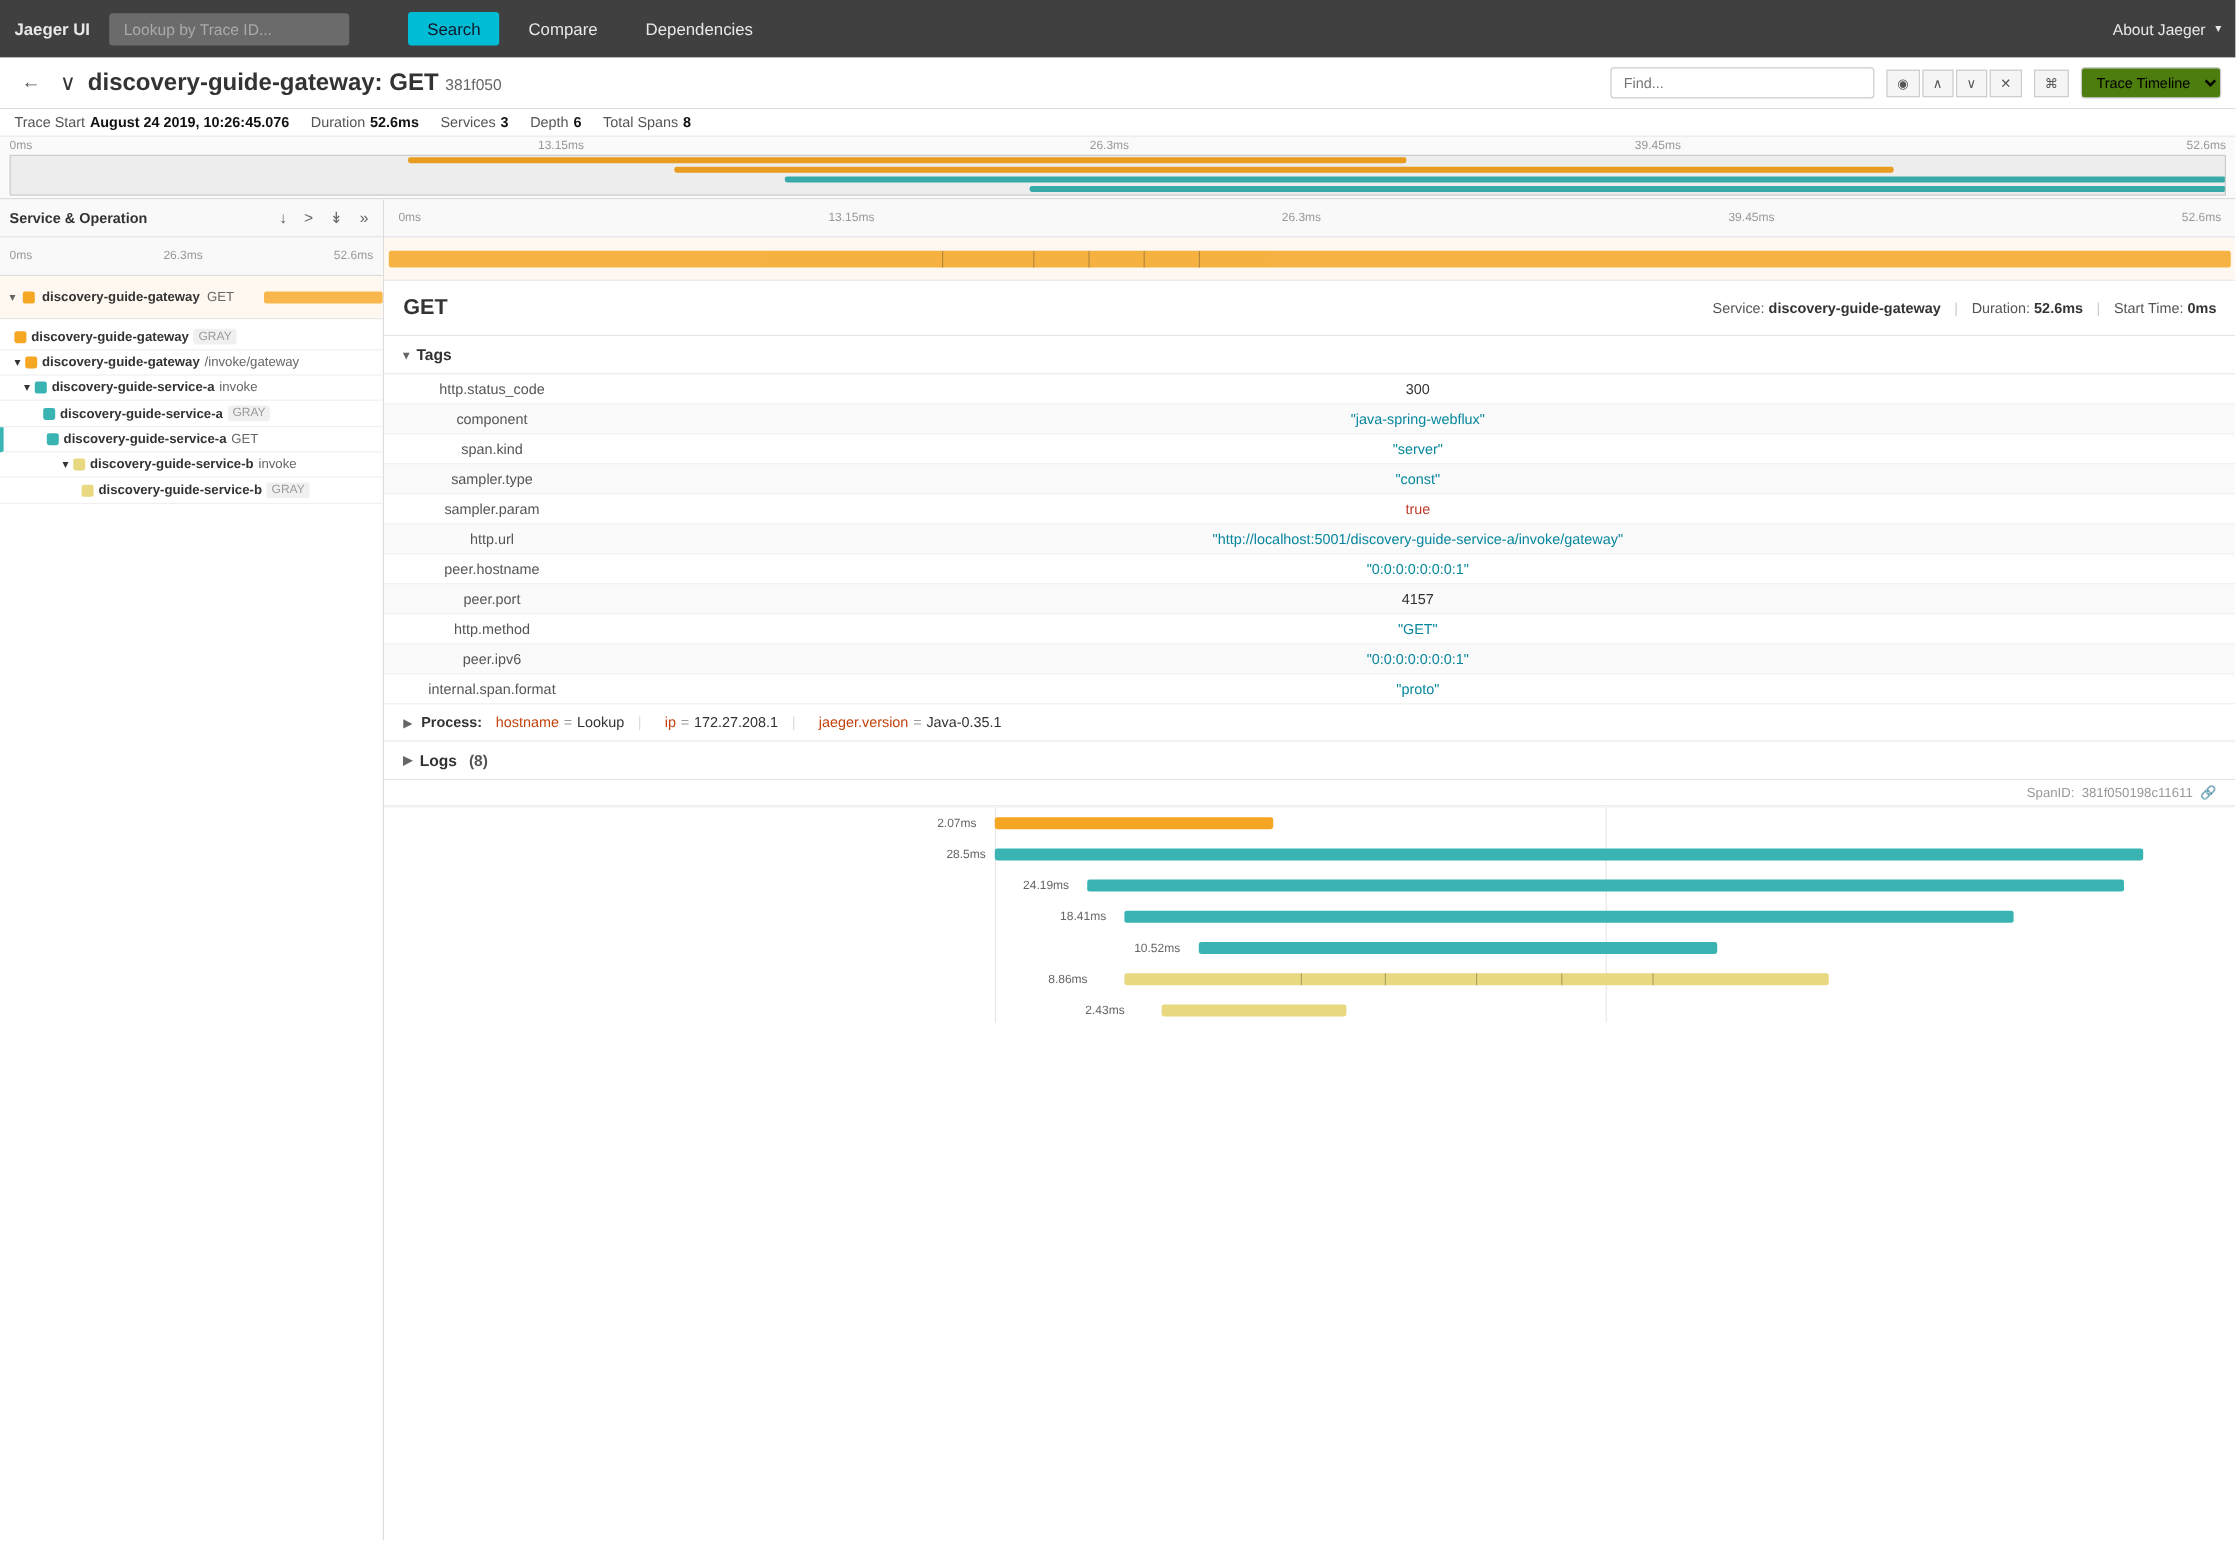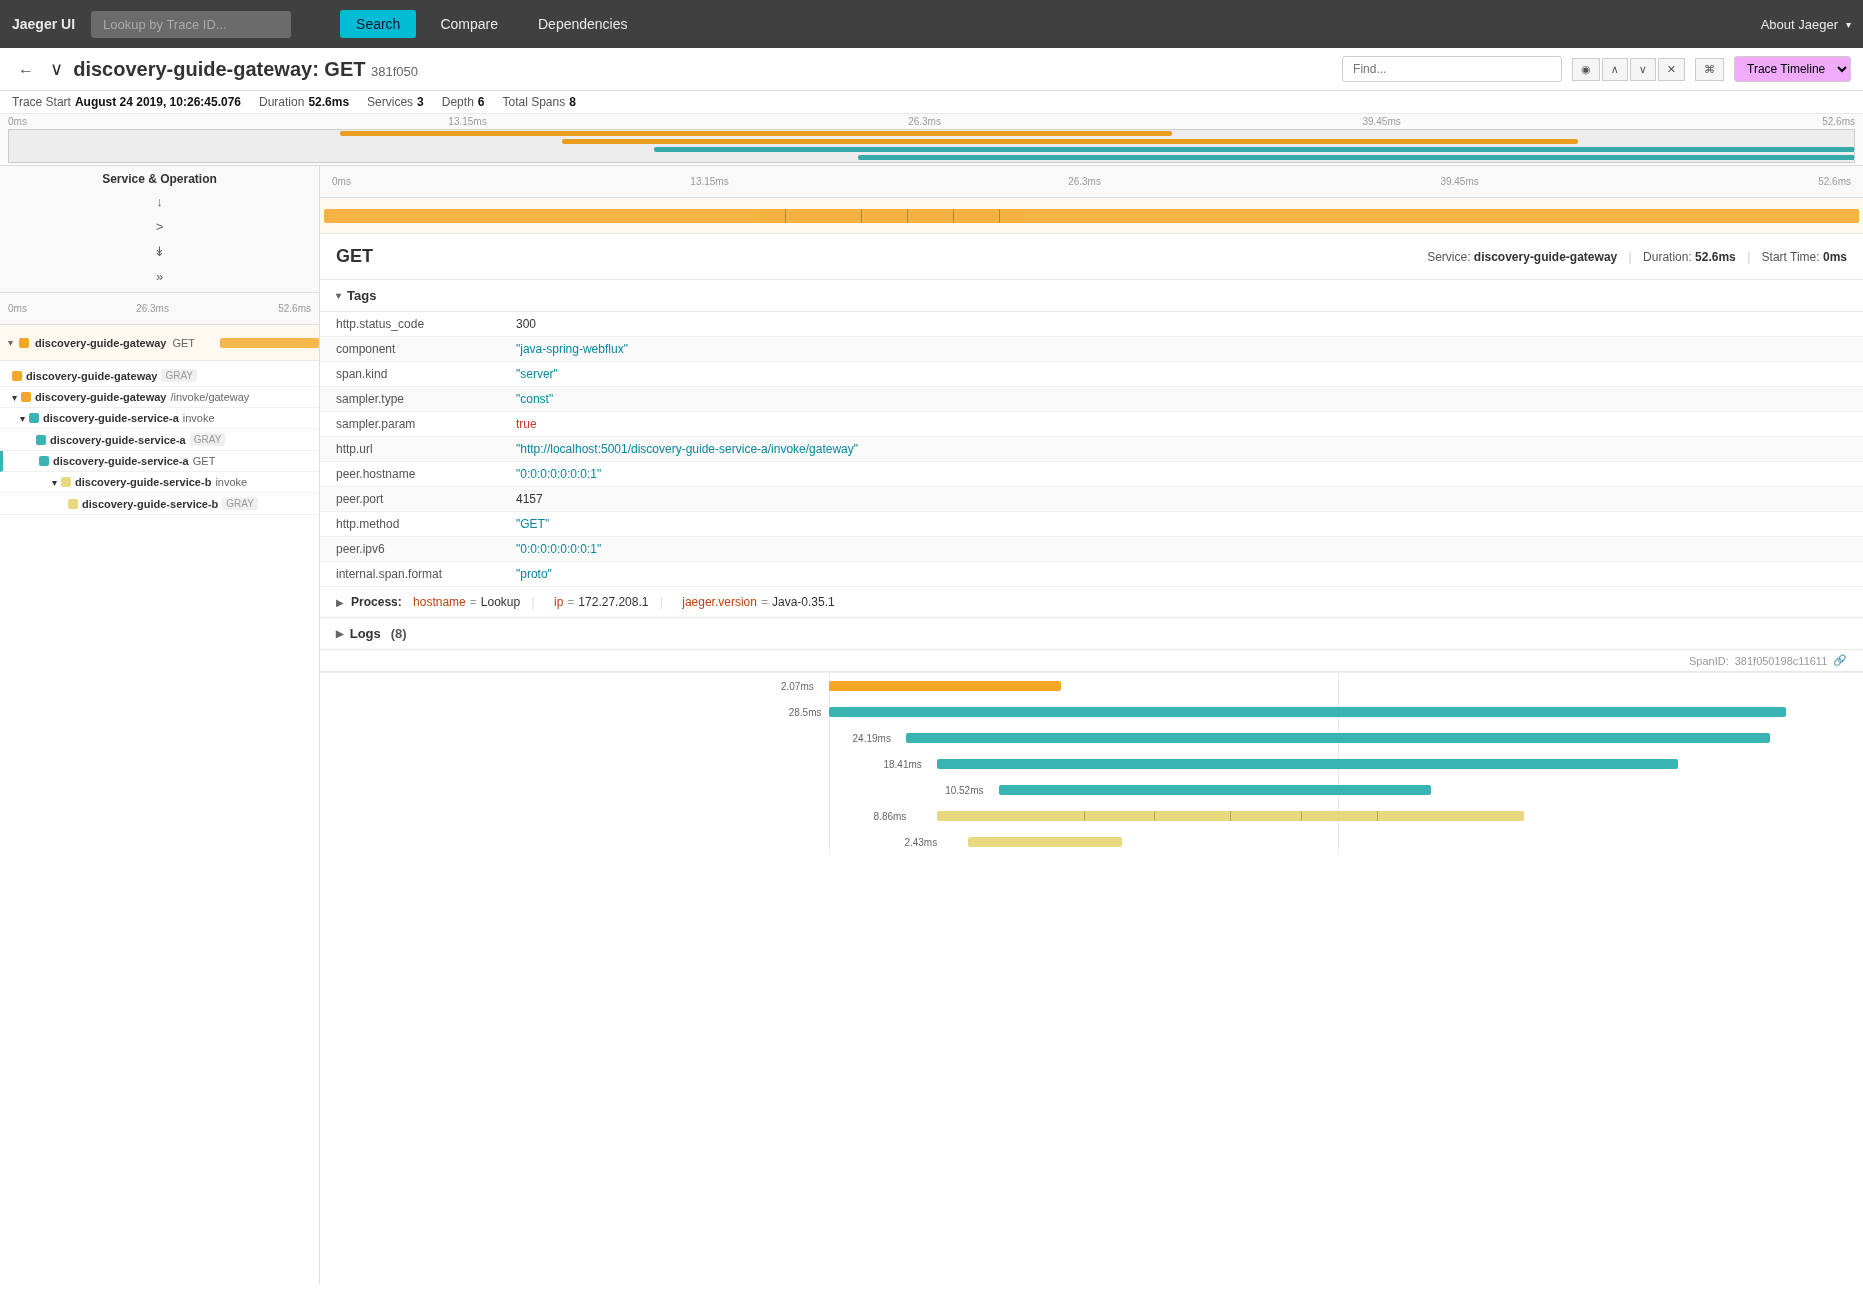--- a/index.html
+++ b/index.html
@@ -110,21 +110,21 @@
       padding: 4px 8px;
       cursor: pointer;
       font-size: 11px;
       color: #555;
     }
     .view-select {
       border: 1px solid #ccc;
       border-radius: 3px;
       padding: 4px 8px;
       font-size: 12px;
-      background: #f0abfc;
+      background: #4d7c0f;
       cursor: pointer;
     }
 
     
     .trace-meta {
       display: flex;
       align-items: center;
       padding: 4px 12px;
       background: #fff;
       border-bottom: 1px solid #e8e8e8;
@@ -176,21 +176,20 @@
       overflow-y: auto;
       background: #fff;
     }
     .left-panel-header {
       display: flex;
       align-items: center;
       padding: 6px 8px;
       border-bottom: 1px solid #ddd;
       background: #f9f9f9;
       gap: 6px;
-      flex-direction: column;
     }
     .left-panel-title {
       font-size: 12px;
       font-weight: 600;
       color: #333;
       flex: 1;
     }
     .collapse-btn {
       border: none;
       background: transparent;
@@ -266,21 +265,21 @@
     }
     .section-label .chevron { color: #666; font-size: 10px; }
 
     .tags-table {
       width: 100%;
       border-collapse: collapse;
       font-size: 12px;
     }
     .tags-table tr { border-bottom: 1px solid #f0f0f0; }
     .tags-table tr:nth-child(even) { background: #fafafa; }
-    .tags-table td { padding: 5px 16px; vertical-align: top; }
+    .tags-table td { padding: 5px 16px; vertical-align: top; text-align: center; }
     .tag-key { color: #555; width: 180px; }
     .tag-val-number { color: #333; }
     .tag-val-string { color: #07879d; }
     .tag-val-bool { color: #c0392b; }
 
     .process-row {
       padding: 8px 16px;
       font-size: 12px;
       color: #333;
       border-bottom: 1px solid #e8e8e8;

